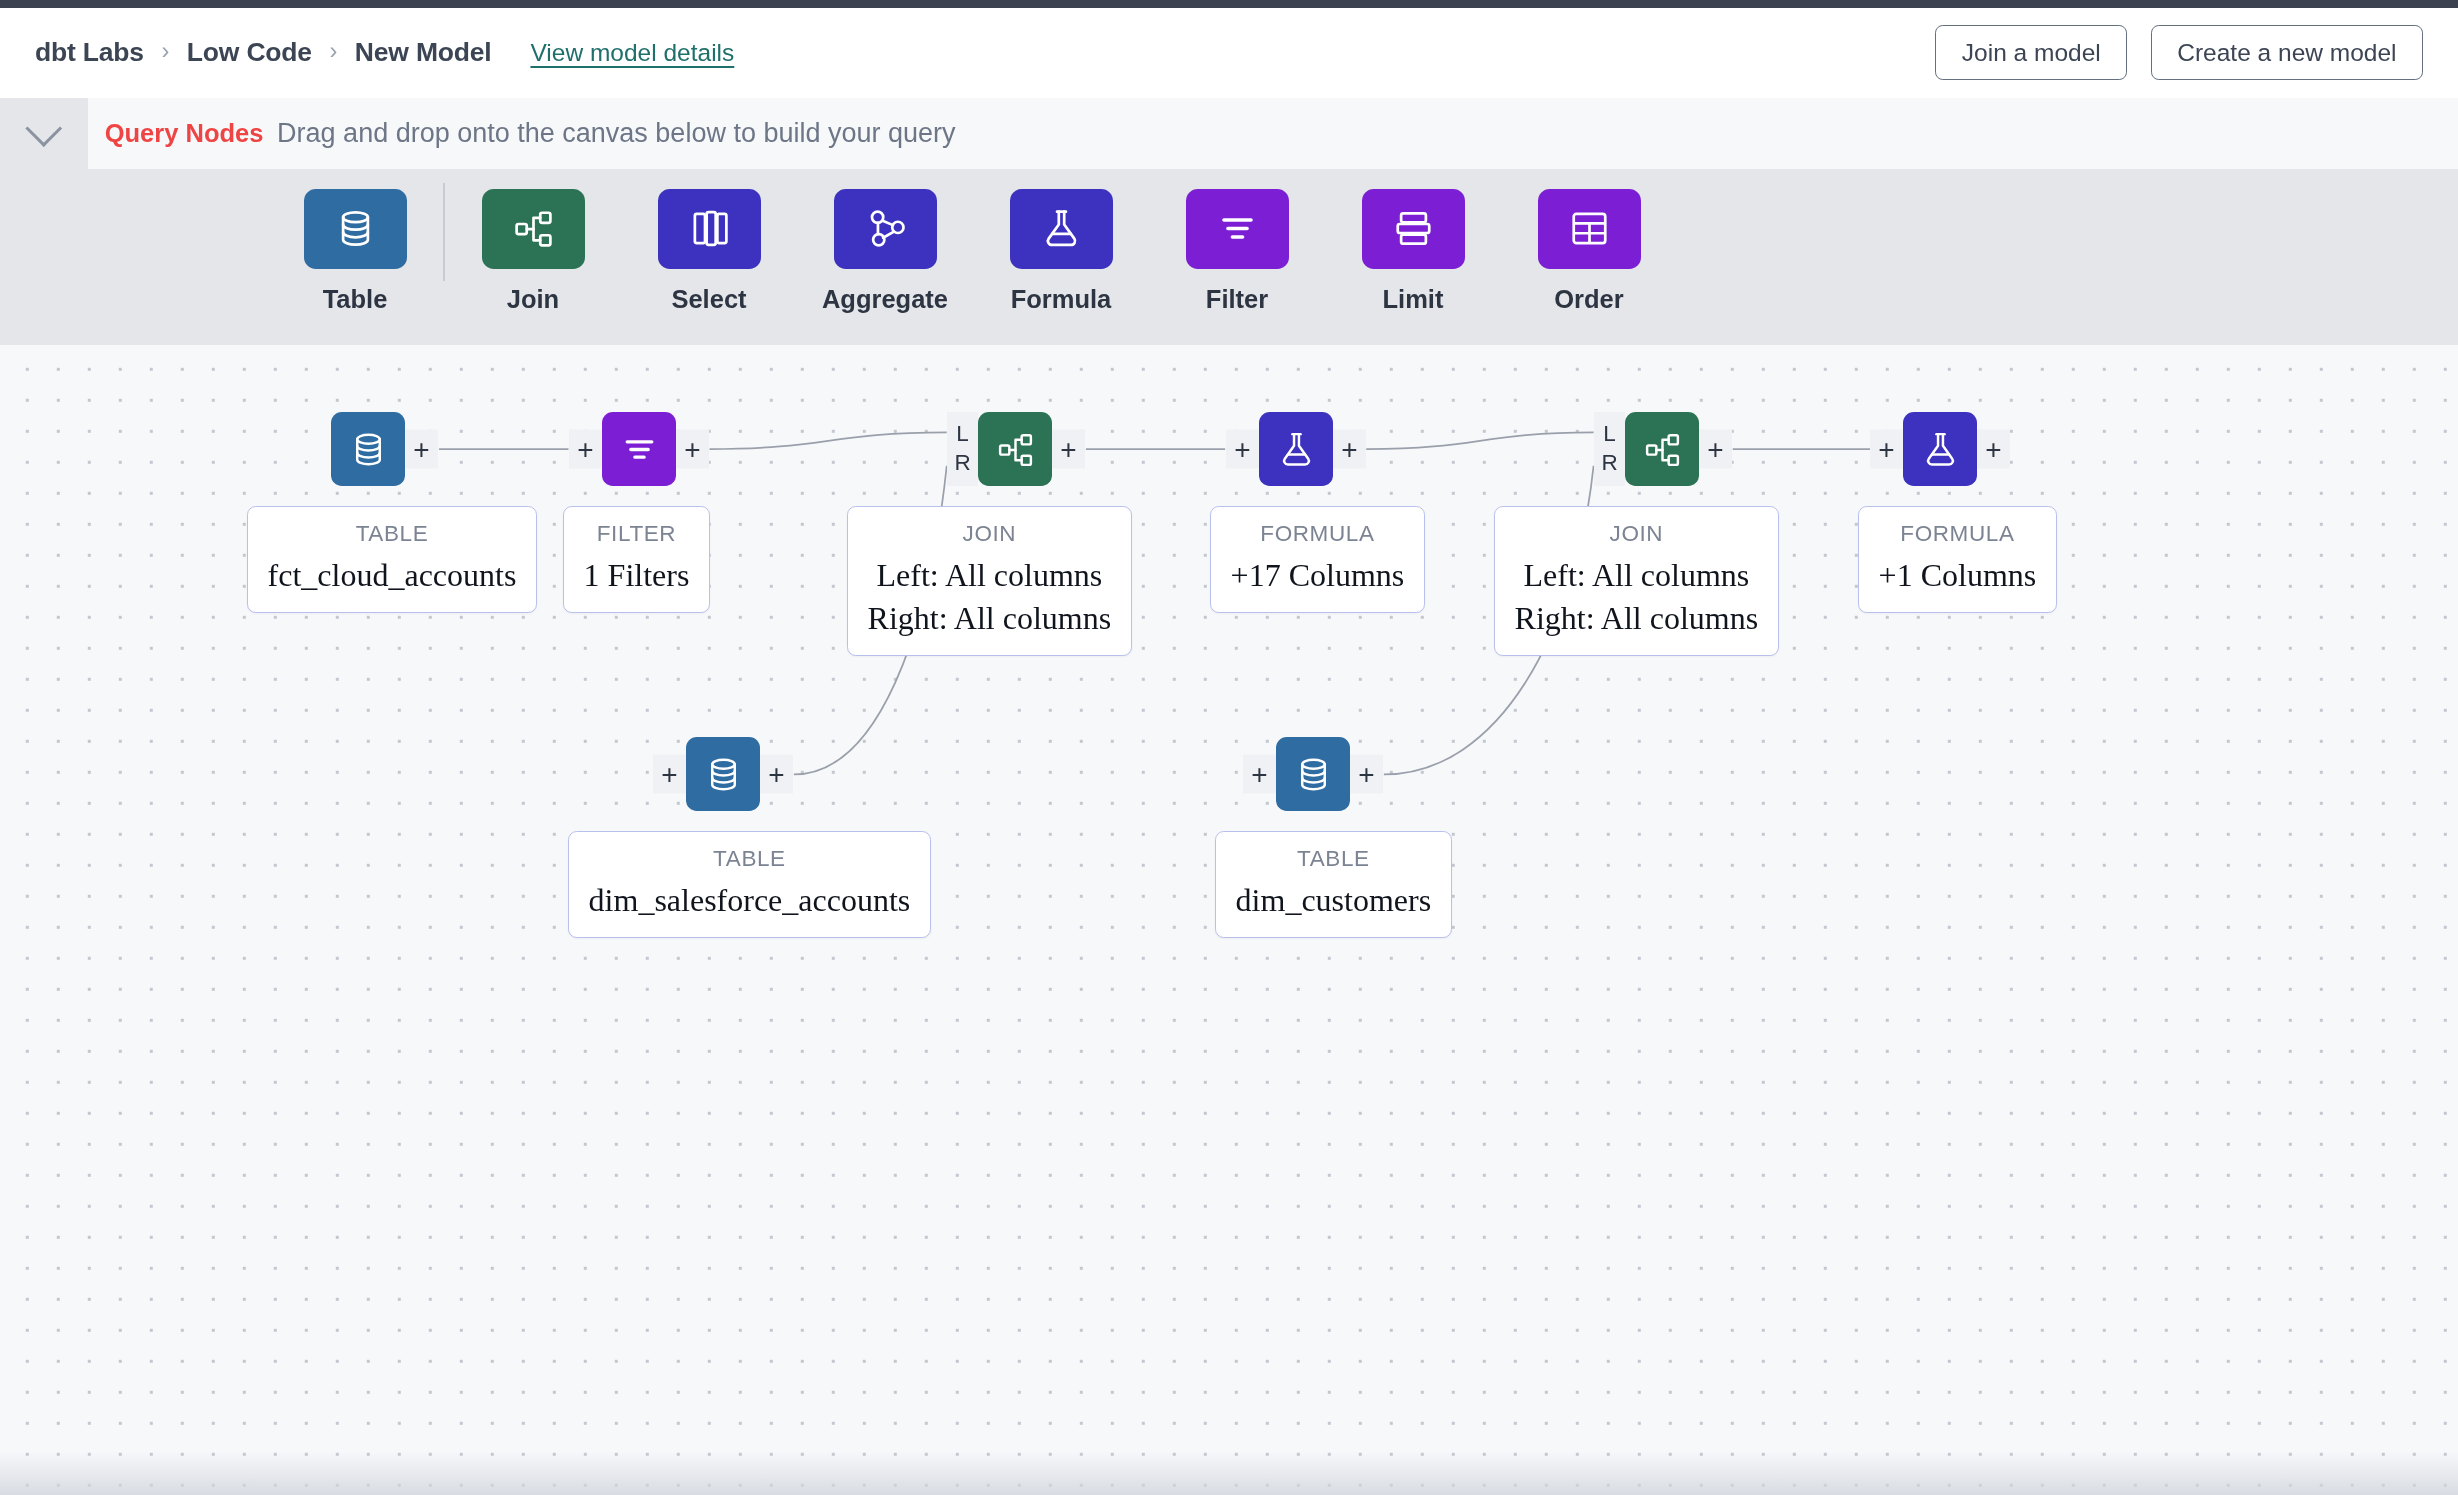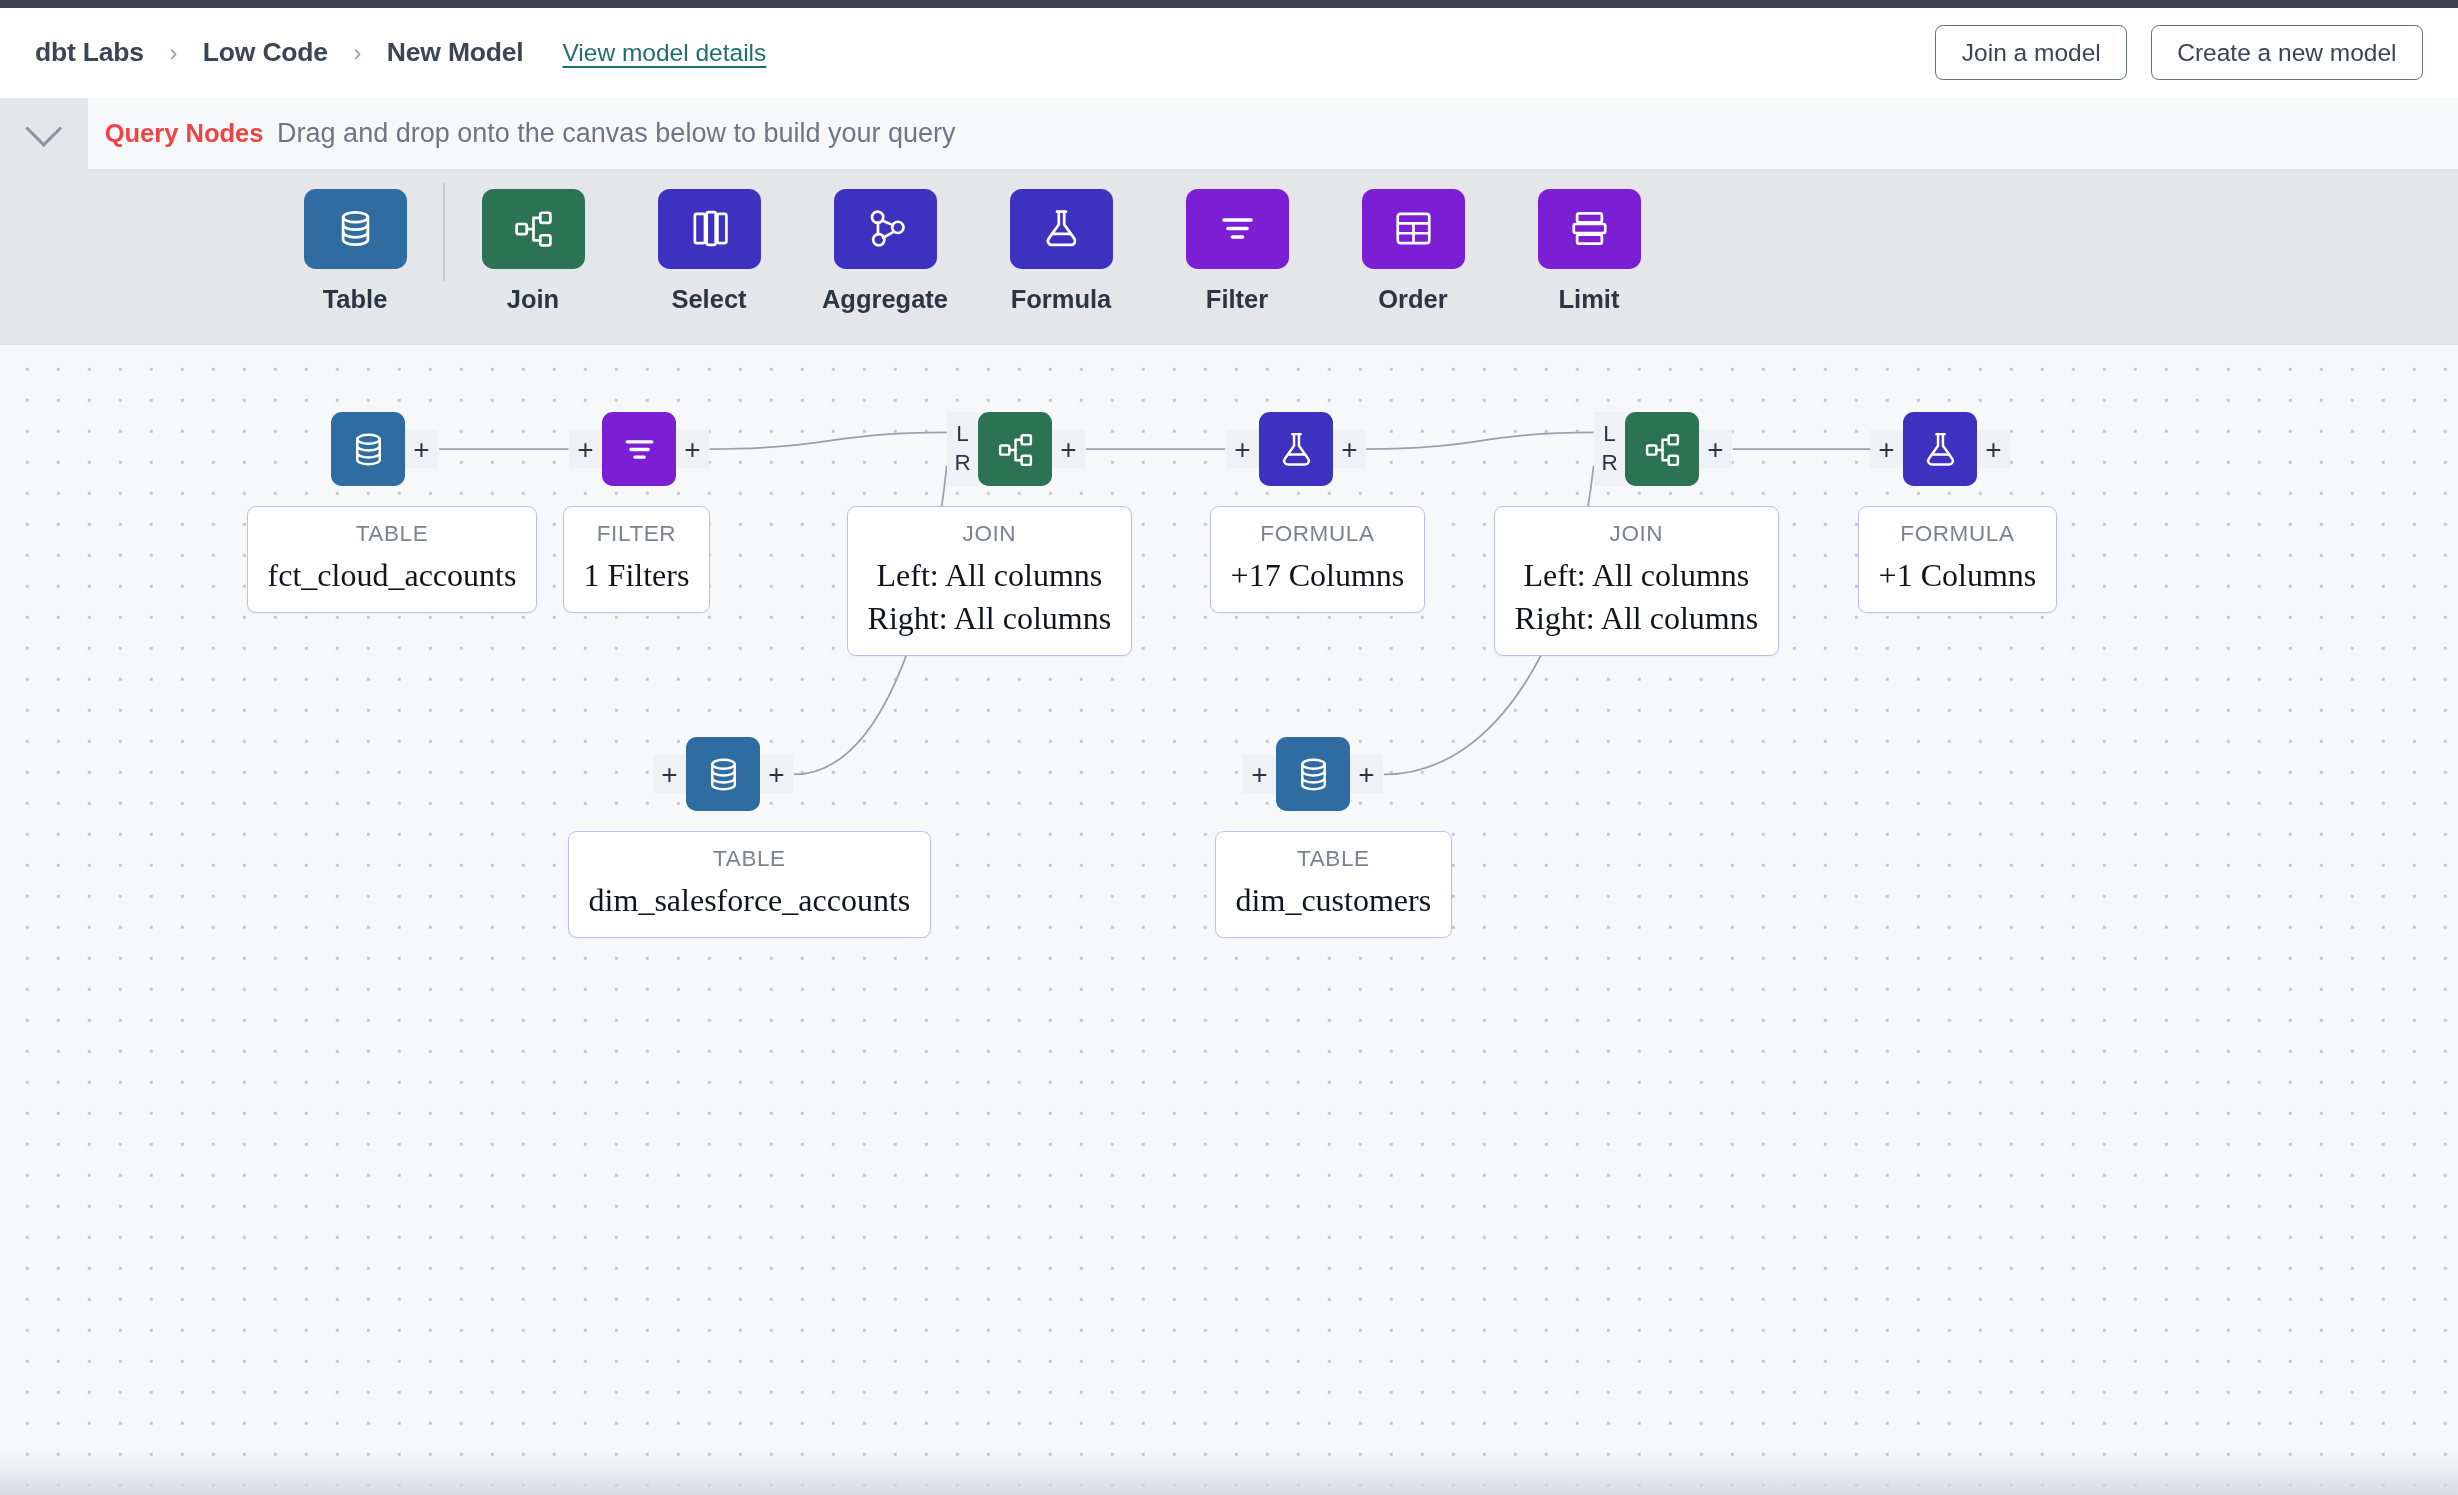--- a/index.html
+++ b/index.html
@@ -19,21 +19,21 @@
     background: #3d4250;
   }
 
   
   .breadcrumb-bar {
     position: absolute; top: 7.8px; left: 0; width: 2458px; height: 90px;
     background: #ffffff;
     display: flex; align-items: center;
     padding: 0 35px;
   }
-  .crumbs { display: flex; align-items: flex-end; gap: 8px; }
+  .crumbs { display: flex; align-items: center; gap: 0; }
   .crumb {
     font-size: 26.5px; font-weight: 700; color: #3c4554;
     letter-spacing: -0.2px; white-space: nowrap;
   }
   .crumb-sep {
     color: #9aa2b1; font-size: 23.5px; font-weight: 400;
     margin: 0 17.6px; transform: translateY(-1px);
   }
   .view-details {
     margin-left: 39px; font-size: 24.5px; color: #1f6f6b;
@@ -248,35 +248,35 @@
           <div class="pal-tile" style="background:#7c1fd4">
             <svg width="45" height="45" viewBox="0 0 40 40">
               <path d="M8 12.5h24M11.5 20h17M15.5 27.5h9" stroke="#fff" stroke-width="3.2" stroke-linecap="round"></path>
             </svg>
           </div>
           <div class="pal-label">Filter</div>
         </div>
         <div class="pal-item">
           <div class="pal-tile" style="background:#7c1fd4">
             <svg width="45" height="45" viewBox="0 0 40 40">
-              <rect x="6" y="7" width="28" height="26" rx="2.4" stroke="#fff" fill="none" stroke-width="2.4" stroke-linecap="round" stroke-linejoin="round"></rect>
-        <path d="M6 15.5h28M20 15.5V33M6 24.2h28" stroke="#fff" stroke-width="2.4"></path>
-            </svg>
-          </div>
-          <div class="pal-label">Order</div>
-        </div>
-        <div class="pal-item">
-          <div class="pal-tile" style="background:#7c1fd4">
-            <svg width="45" height="45" viewBox="0 0 40 40">
               <rect x="9" y="6.5" width="22" height="8" rx="1.8" stroke="#fff" fill="none" stroke-width="2.4" stroke-linecap="round" stroke-linejoin="round"></rect>
         <rect x="6" y="16" width="28" height="8" rx="1.8" stroke="#fff" fill="none" stroke-width="2.4" stroke-linecap="round" stroke-linejoin="round"></rect>
         <rect x="9" y="25.5" width="22" height="8" rx="1.8" stroke="#fff" fill="none" stroke-width="2.4" stroke-linecap="round" stroke-linejoin="round"></rect>
             </svg>
           </div>
           <div class="pal-label">Limit</div>
+        </div>
+        <div class="pal-item">
+          <div class="pal-tile" style="background:#7c1fd4">
+            <svg width="45" height="45" viewBox="0 0 40 40">
+              <rect x="6" y="7" width="28" height="26" rx="2.4" stroke="#fff" fill="none" stroke-width="2.4" stroke-linecap="round" stroke-linejoin="round"></rect>
+        <path d="M6 15.5h28M20 15.5V33M6 24.2h28" stroke="#fff" stroke-width="2.4"></path>
+            </svg>
+          </div>
+          <div class="pal-label">Order</div>
         </div>
       </div>
   </div>
 
   <div class="canvas">
     <svg class="edges" id="edges" width="2458" height="1151" viewBox="0 0 2508 1174">
         <path d="M448,106 L580,106" fill="none" stroke="#9aa0ab" stroke-width="1.8"></path>
         <path d="M724,106 C845,106 845,89 966,89" fill="none" stroke="#9aa0ab" stroke-width="1.8"></path>
         <path d="M1108,106 L1250,106" fill="none" stroke="#9aa0ab" stroke-width="1.8"></path>
         <path d="M1394,106 C1510,106 1510,89 1626,89" fill="none" stroke="#9aa0ab" stroke-width="1.8"></path>

